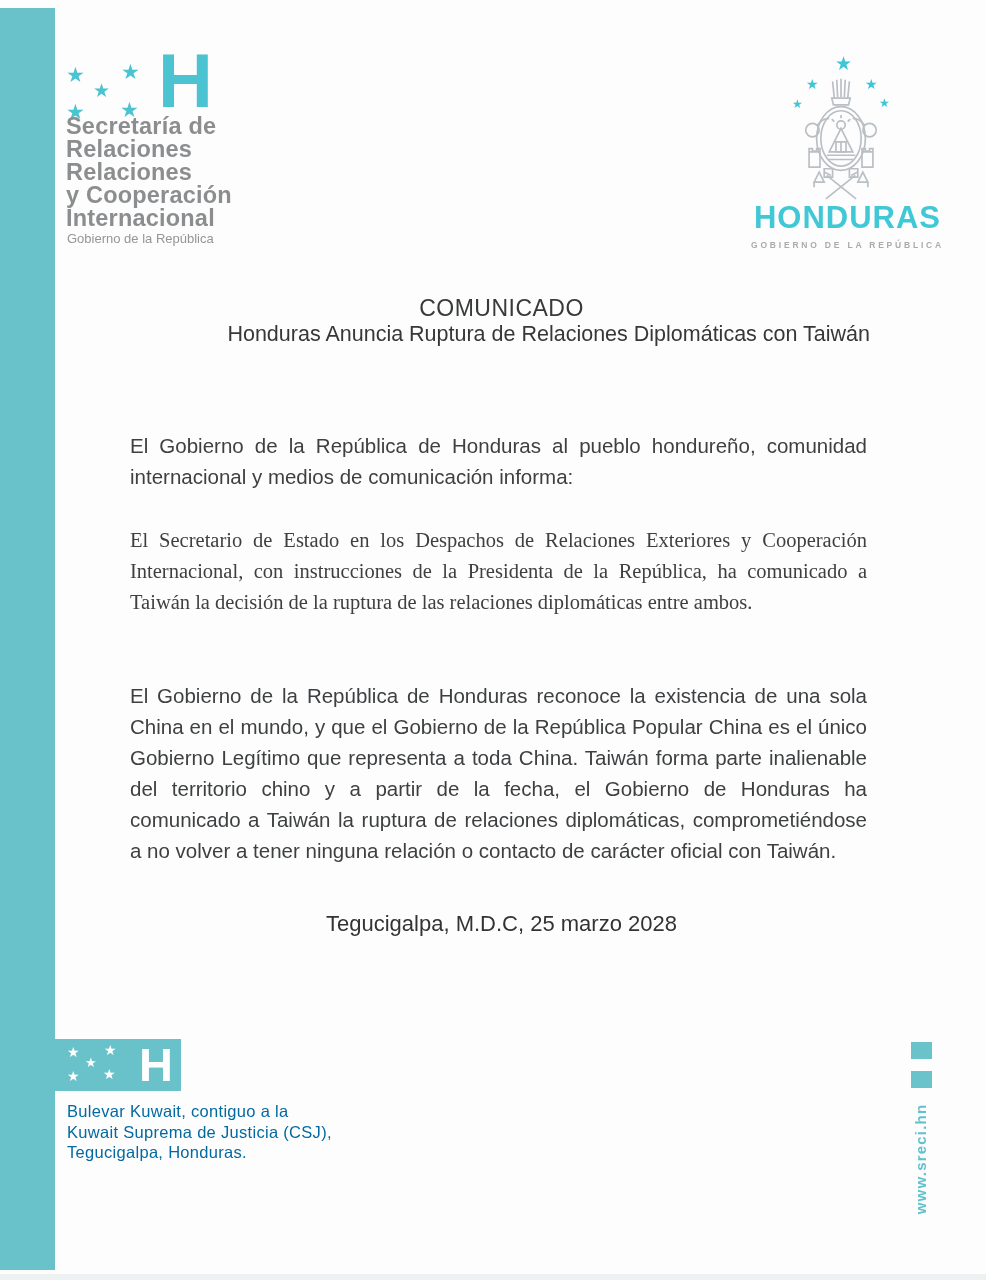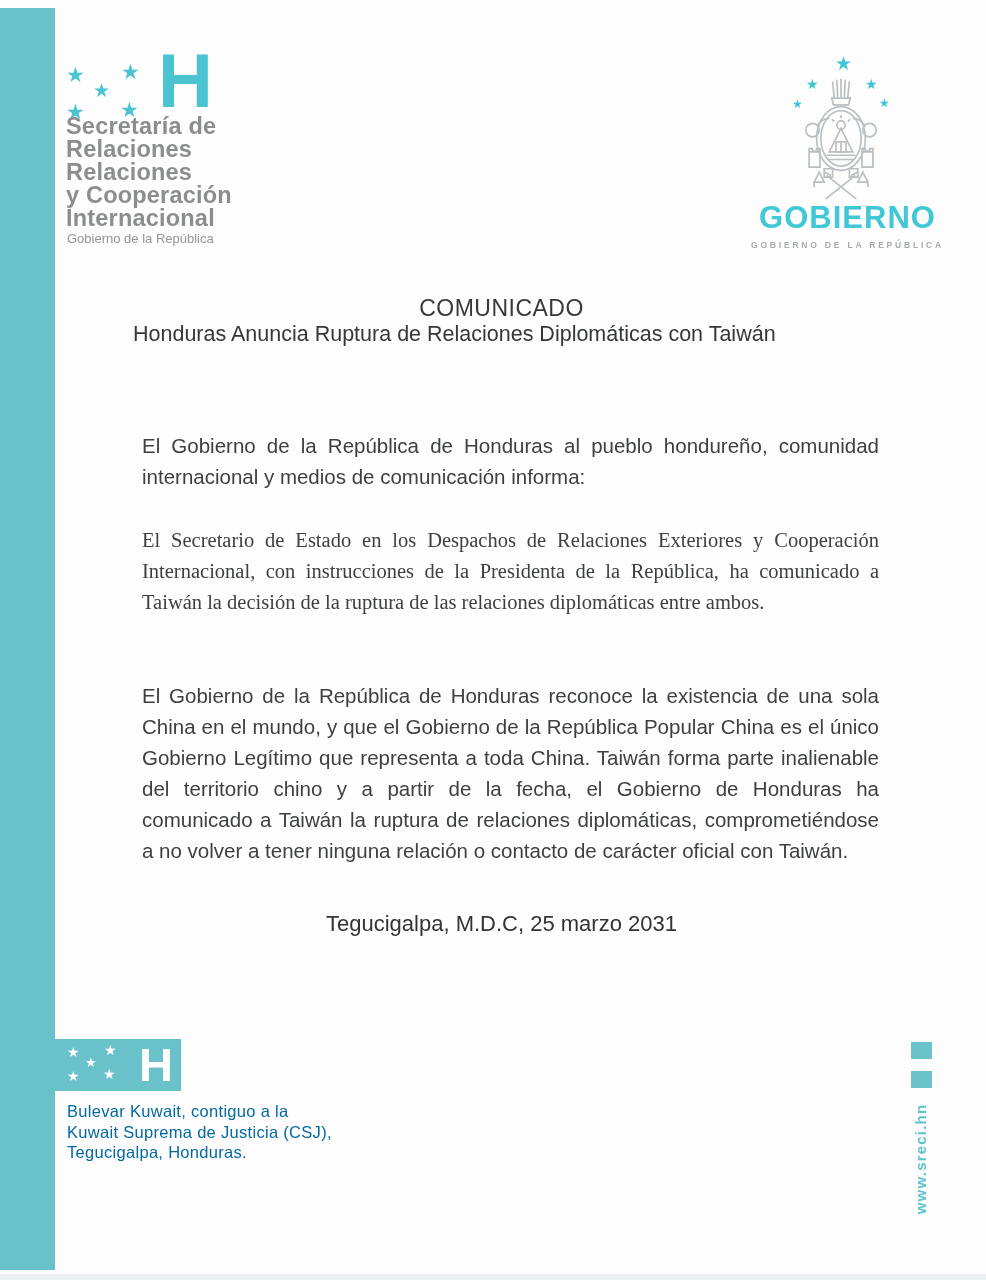--- a/index.html
+++ b/index.html
@@ -36,23 +36,23 @@
   .ar-s5{left:144px;top:45px;font-size:12px;}
   .coat{position:absolute;left:62px;top:26px;width:88px;height:126px;}
   .country{position:absolute;left:0;top:148px;width:100%;text-align:center;
     font-size:31px;font-weight:bold;letter-spacing:1px;color:#41c8d6;}
   .country-tag{position:absolute;left:0;top:188px;width:100%;text-align:center;
     font-size:8.5px;font-weight:bold;letter-spacing:2.8px;color:#a8abad;white-space:nowrap;}
 
   
   .doc-title{position:absolute;left:133px;top:266px;width:737px;text-align:center;
     font-size:23px;color:#37393b;letter-spacing:.5px;margin-top:29px;}
-  .doc-subtitle{position:absolute;left:133px;top:322px;width:737px;text-align:left;
+  .doc-subtitle{position:absolute;left:133px;top:322px;width:737px;text-align:right;
     font-size:21.5px;color:#353739;}
-  .para{position:absolute;left:142px;width:737px;font-size:20.5px;line-height:31px;
+  .para{position:absolute;left:130px;width:737px;font-size:20.5px;line-height:31px;
     color:#3d3f41;text-align:justify;}
   .p1{top:409px;}
   .p2{top:504px;font-family:Liberation Serif, serif;}
   .p3{top:659px;}
   .dateline{position:absolute;left:133px;top:911px;width:737px;text-align:center;
     font-size:22px;color:#313335;}
 
   
   .foot-logo{position:absolute;left:55px;top:1039px;width:126px;height:52px;background:#69c2ca;}
   .fl-star{position:absolute;color:#ffffff;line-height:1;}
@@ -121,30 +121,30 @@
       <path d="M33 92 h34 M35 97 h30"></path>
 
       <path d="M12 88 h13 v18 h-13 z M12 88 v-4 h4 v3 h5 v-3 h4 v4"></path>
       <path d="M75 88 h13 v18 h-13 z M75 88 v-4 h4 v3 h5 v-3 h4 v4"></path>
       <path d="M18 124 l6 -12 l6 12 z M18 130 v-6 M70 124 l6 -12 l6 12 z M82 130 v-6"></path>
       <path d="M30 108 h10 v10 h-10 z M60 108 h10 v10 h-10 z"></path>
 
       <path d="M33 116 L68 144 M67 116 L32 144"></path>
       <path d="M30 112 l8 4 M70 112 l-8 4"></path>
     </svg>
-    <div class="country">GOBIERNO</div>
+    <div class="country">HONDURAS</div>
     <div class="country-tag">GOBIERNO DE LA REPÚBLICA</div>
   </div>
 
   <div class="doc-title">COMUNICADO</div>
   <div class="doc-subtitle">Honduras Anuncia Ruptura de Relaciones Diplomáticas con Taiwán</div>
   <p class="para p1">El Gobierno de la República de Honduras al pueblo hondureño, comunidad internacional y medios de comunicación informa:</p>
   <p class="para p2">El Secretario de Estado en los Despachos de Relaciones Exteriores y Cooperación Internacional, con instrucciones de la Presidenta de la República, ha comunicado a Taiwán la decisión de la ruptura de las relaciones diplomáticas entre ambos.</p>
   <p class="para p3">El Gobierno de la República de Honduras reconoce la existencia de una sola China en el mundo, y que el Gobierno de la República Popular China es el único Gobierno Legítimo que representa a toda China. Taiwán forma parte inalienable del territorio chino y a partir de la fecha, el Gobierno de Honduras ha comunicado a Taiwán la ruptura de relaciones diplomáticas, comprometiéndose a no volver a tener ninguna relación o contacto de carácter oficial con Taiwán.</p>
-  <div class="dateline">Tegucigalpa, M.D.C, 25 marzo 2031</div>
+  <div class="dateline">Tegucigalpa, M.D.C, 25 marzo 2028</div>
 
   <div class="foot-logo">
     <span class="fl-star fl-s1">★</span>
     <span class="fl-star fl-s2">★</span>
     <span class="fl-star fl-s3">★</span>
     <span class="fl-star fl-s4">★</span>
     <span class="fl-star fl-s5">★</span>
     <span class="fl-h">H</span>
   </div>
   <div class="foot-addr">

